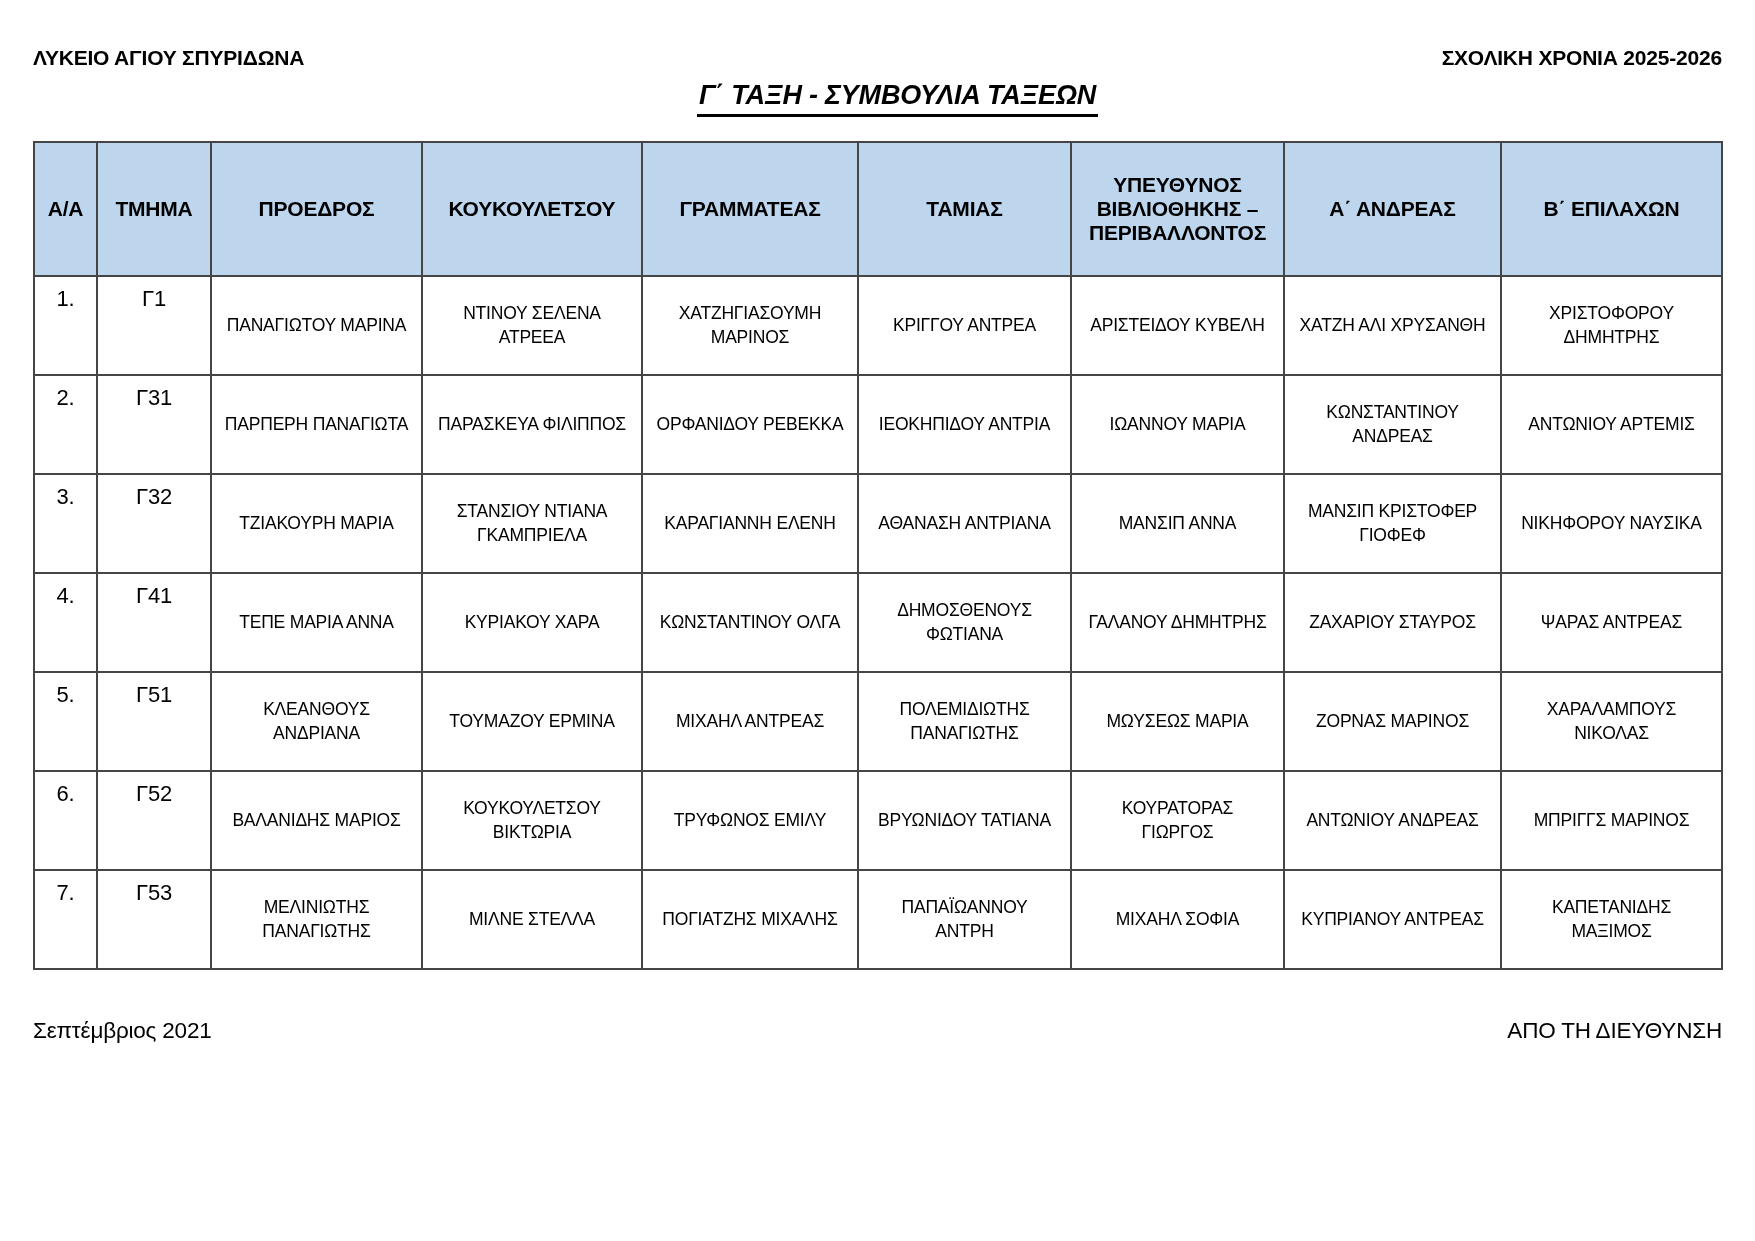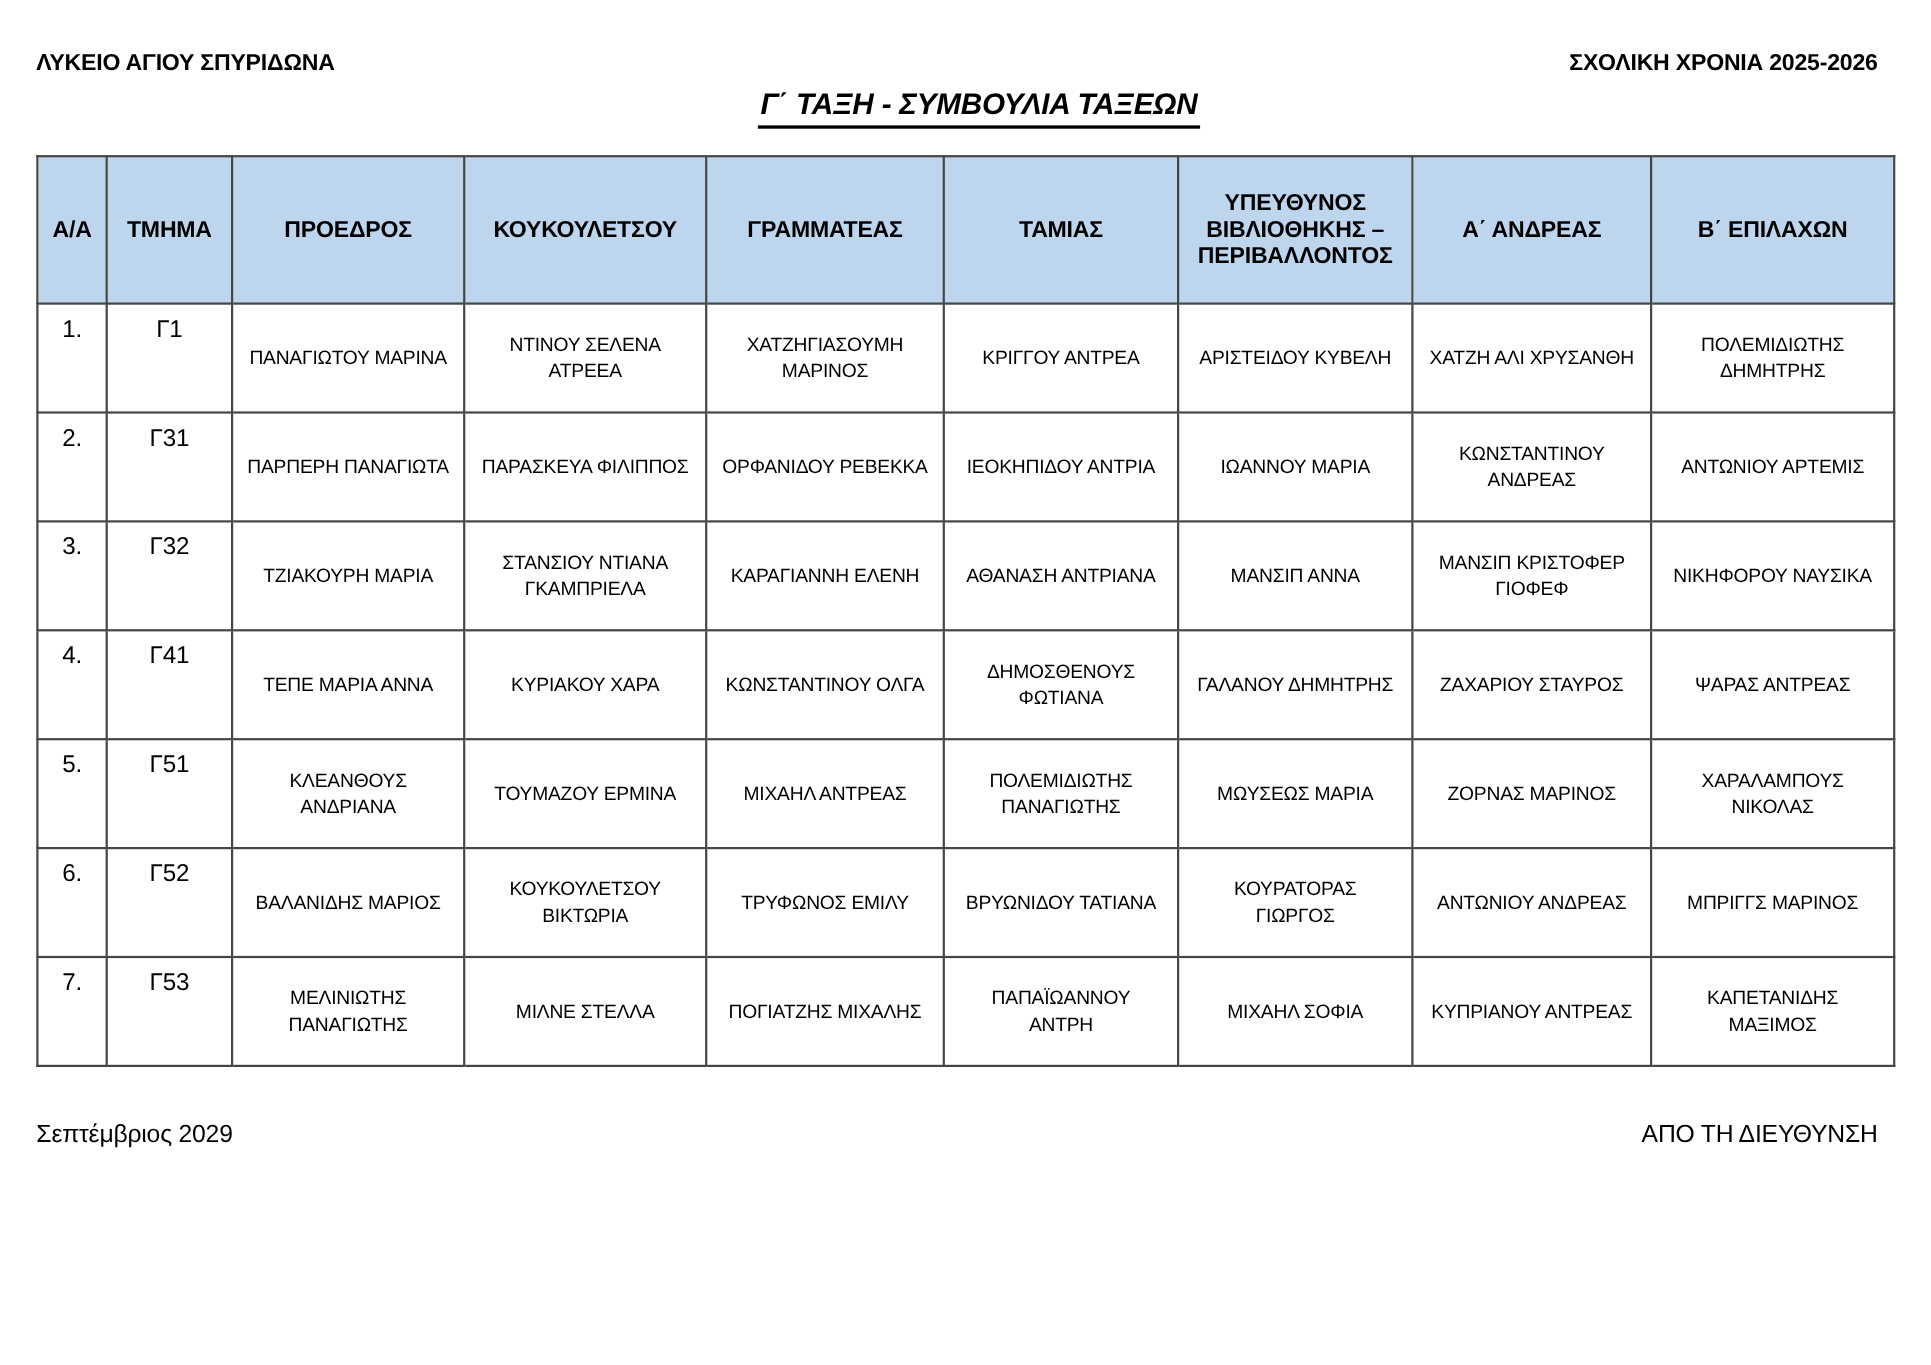--- a/index.html
+++ b/index.html
@@ -9,21 +9,21 @@
     --paper:#ffffff;
   }
   html,body{margin:0;padding:0;}
   body{
     width:1755px;height:1241px;
     background:var(--paper);
     color:var(--ink);
     font-family:"Liberation Sans", sans-serif;
     -webkit-font-smoothing:antialiased;
   }
-  .page{box-sizing:border-box;width:1755px;height:1241px;padding:46px 48px 0 33px;}
+  .page{box-sizing:border-box;width:1755px;height:1241px;padding:46px 33px 0 33px;}
   .top-row{display:flex;justify-content:space-between;align-items:baseline;font-weight:bold;font-size:21px;letter-spacing:-0.2px;}
   .title-row{text-align:center;margin-top:10px;}
   .doc-title{
     display:inline-block;
     font-size:27px;font-weight:bold;font-style:italic;
     border-bottom:3px solid var(--ink);
     padding:0 2px 3px 2px;
     letter-spacing:-0.2px;
     margin-left:40px;
   }
@@ -110,21 +110,21 @@
     <tbody>
       <tr>
         <td class="idx">1.</td>
         <td class="cls">Γ1</td>
         <td>ΠΑΝΑΓΙΩΤΟΥ ΜΑΡΙΝΑ</td>
         <td>ΝΤΙΝΟΥ ΣΕΛΕΝΑ ΑΤΡΕΕΑ</td>
         <td>ΧΑΤΖΗΓΙΑΣΟΥΜΗ ΜΑΡΙΝΟΣ</td>
         <td>ΚΡΙΓΓΟΥ ΑΝΤΡΕΑ</td>
         <td>ΑΡΙΣΤΕΙΔΟΥ ΚΥΒΕΛΗ</td>
         <td>ΧΑΤΖΗ ΑΛΙ ΧΡΥΣΑΝΘΗ</td>
-        <td>ΠΟΛΕΜΙΔΙΩΤΗΣ ΔΗΜΗΤΡΗΣ</td>
+        <td>ΧΡΙΣΤΟΦΟΡΟΥ ΔΗΜΗΤΡΗΣ</td>
       </tr>
       <tr>
         <td class="idx">2.</td>
         <td class="cls">Γ31</td>
         <td>ΠΑΡΠΕΡΗ ΠΑΝΑΓΙΩΤΑ</td>
         <td>ΠΑΡΑΣΚΕΥΑ ΦΙΛΙΠΠΟΣ</td>
         <td>ΟΡΦΑΝΙΔΟΥ ΡΕΒΕΚΚΑ</td>
         <td>ΙΕΟΚΗΠΙΔΟΥ ΑΝΤΡΙΑ</td>
         <td>ΙΩΑΝΝΟΥ ΜΑΡΙΑ</td>
         <td>ΚΩΝΣΤΑΝΤΙΝΟΥ ΑΝΔΡΕΑΣ</td>
@@ -182,17 +182,17 @@
         <td>ΠΟΓΙΑΤΖΗΣ ΜΙΧΑΛΗΣ</td>
         <td>ΠΑΠΑΪΩΑΝΝΟΥ ΑΝΤΡΗ</td>
         <td>ΜΙΧΑΗΛ ΣΟΦΙΑ</td>
         <td>ΚΥΠΡΙΑΝΟΥ ΑΝΤΡΕΑΣ</td>
         <td>ΚΑΠΕΤΑΝΙΔΗΣ ΜΑΞΙΜΟΣ</td>
       </tr>
     </tbody>
   </table>
 
   <div class="foot-row">
-    <span>Σεπτέμβριος 2029</span>
+    <span>Σεπτέμβριος 2021</span>
     <span>ΑΠΟ ΤΗ ΔΙΕΥΘΥΝΣΗ</span>
   </div>
 
 </div>
 
 </body></html>

